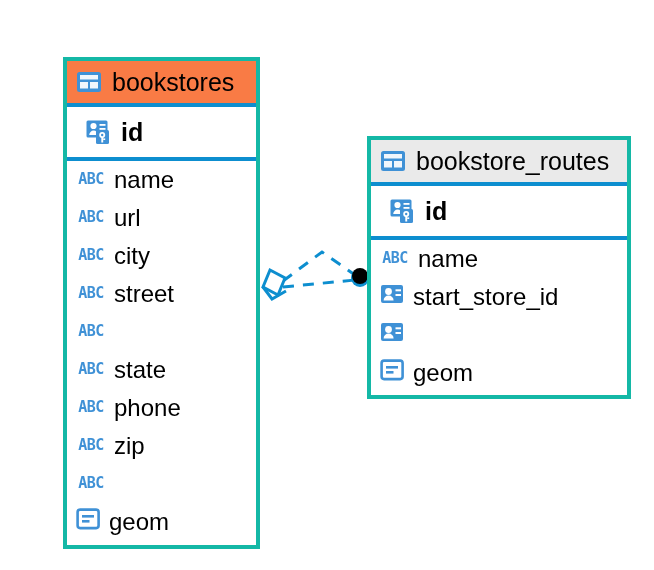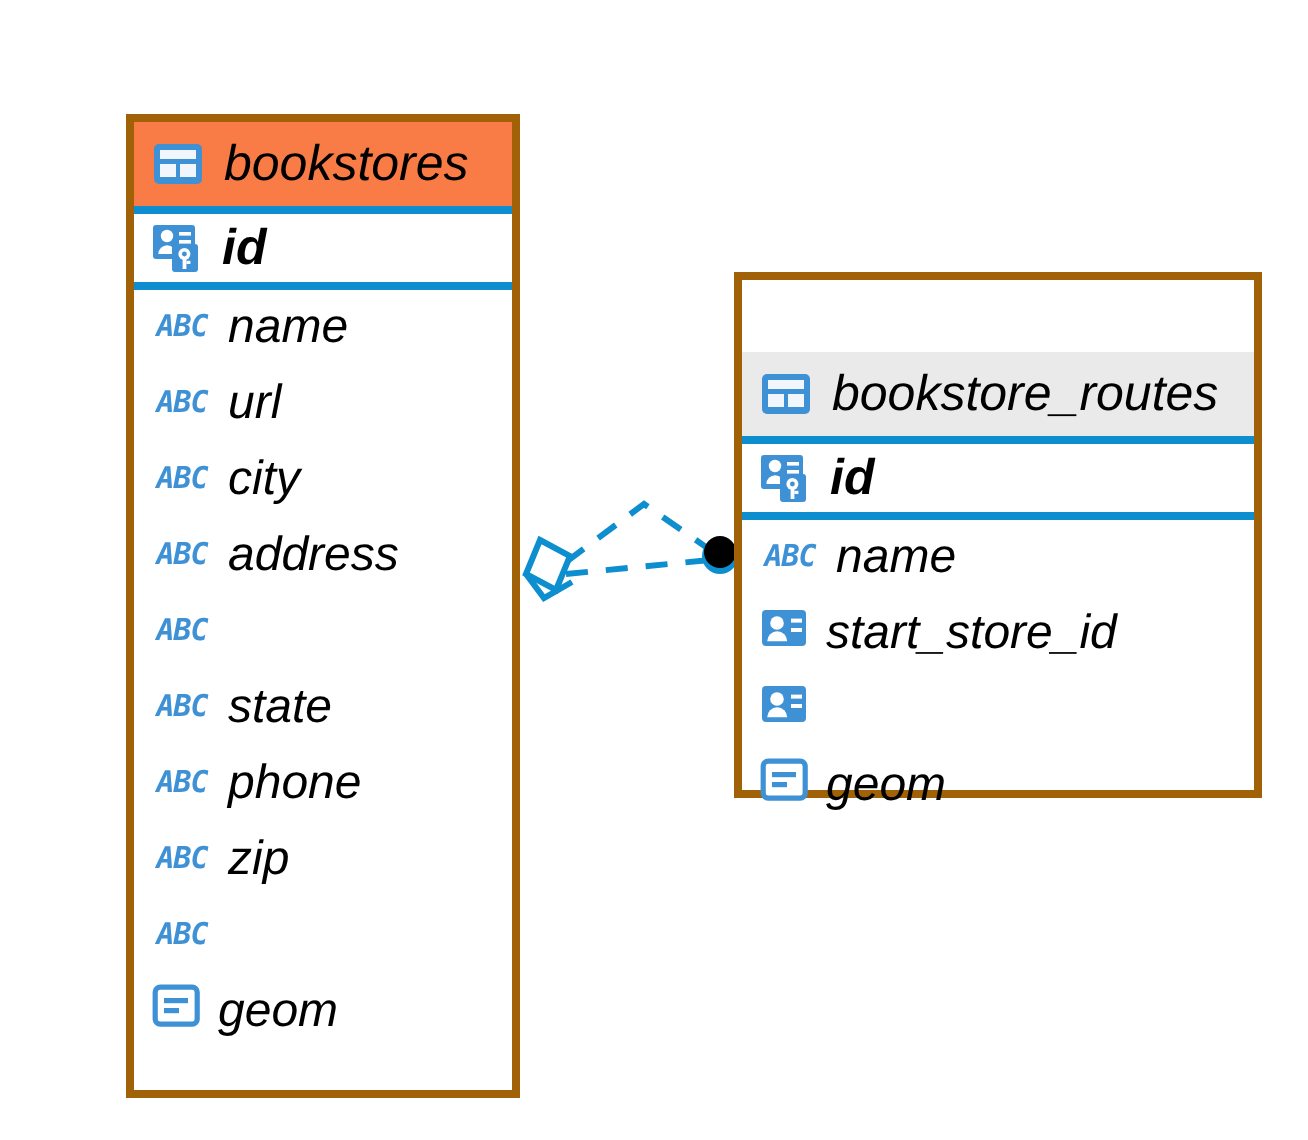--- a/index.html
+++ b/index.html
@@ -20,23 +20,22 @@
     left: 0;
     top: 0;
     width: 654px;
     height: 570px;
   }
 
   
   .entity {
     position: absolute;
     box-sizing: border-box;
-    border: 4px solid #a16207;
+    border: 4px solid #14b8a6;
     background: #ffffff;
-    font-style: italic;
   }
 
   .entity-header {
     display: flex;
     align-items: center;
     box-sizing: border-box;
     padding: 4px 8px 4px 9px;
     height: 46px;
     border-bottom: 4px solid #0d8ecf;
   }
@@ -45,22 +44,22 @@
     color: #000000;
     margin-left: 10px;
     letter-spacing: 0px;
     white-space: nowrap;
   }
 
   .pk-row {
     display: flex;
     align-items: center;
     box-sizing: border-box;
-    height: 38px;
-    padding: 0 8px 0 9px;
+    height: 54px;
+    padding: 0 8px 0 19px;
     border-bottom: 4px solid #0d8ecf;
   }
   .pk-row .field-label {
     font-size: 25px;
     font-weight: bold;
     color: #000000;
     margin-left: 8px;
     white-space: nowrap;
   }
 
@@ -177,21 +176,21 @@
         <span class="field-label">url</span>
       </div>
 
       <div class="field-row">
         <span class="icon icon-abc">ABC</span>
         <span class="field-label">city</span>
       </div>
 
       <div class="field-row">
         <span class="icon icon-abc">ABC</span>
-        <span class="field-label">address</span>
+        <span class="field-label">street</span>
       </div>
 
       <div class="field-row">
         <span class="icon icon-abc">ABC</span>
       </div>
 
       <div class="field-row">
         <span class="icon icon-abc">ABC</span>
         <span class="field-label">state</span>
       </div>
@@ -219,21 +218,21 @@
           </svg>
         </span>
         <span class="field-label">geom</span>
       </div>
 
     </div>
   </div>
 
   <div class="entity" id="entity-bookstore-routes" style="left:367px; top:136px; width:264px; height:263px;">
 
-    <div class="entity-header" style="background:#eaeaea;margin-top:36px;">
+    <div class="entity-header" style="background:#eaeaea;">
       <span class="icon">
         <svg width="26" height="22" viewBox="0 0 26 22" xmlns="http://www.w3.org/2000/svg">
           <rect x="1" y="1" width="24" height="20" rx="2.5" fill="#3f91d6"></rect>
           <rect x="4" y="4" width="18" height="4.5" fill="#ffffff" opacity="0.92"></rect>
           <rect x="4" y="11" width="8" height="6.5" fill="#ffffff" opacity="0.92"></rect>
           <rect x="14" y="11" width="8" height="6.5" fill="#ffffff" opacity="0.92"></rect>
         </svg>
       </span>
       <span class="entity-title">bookstore_routes</span>
     </div>

